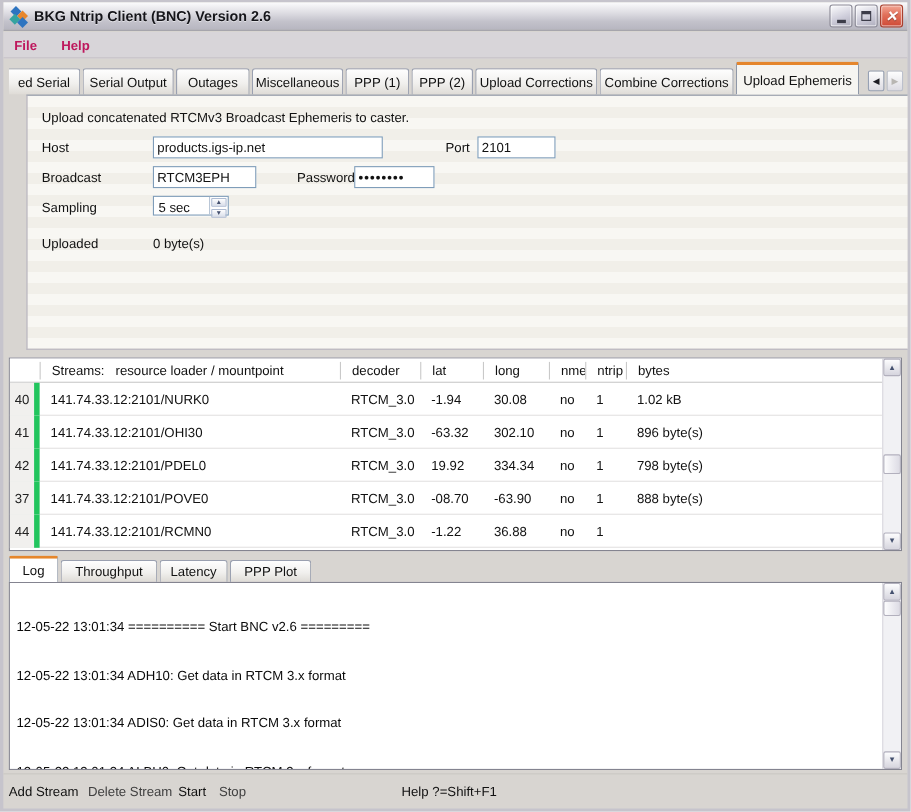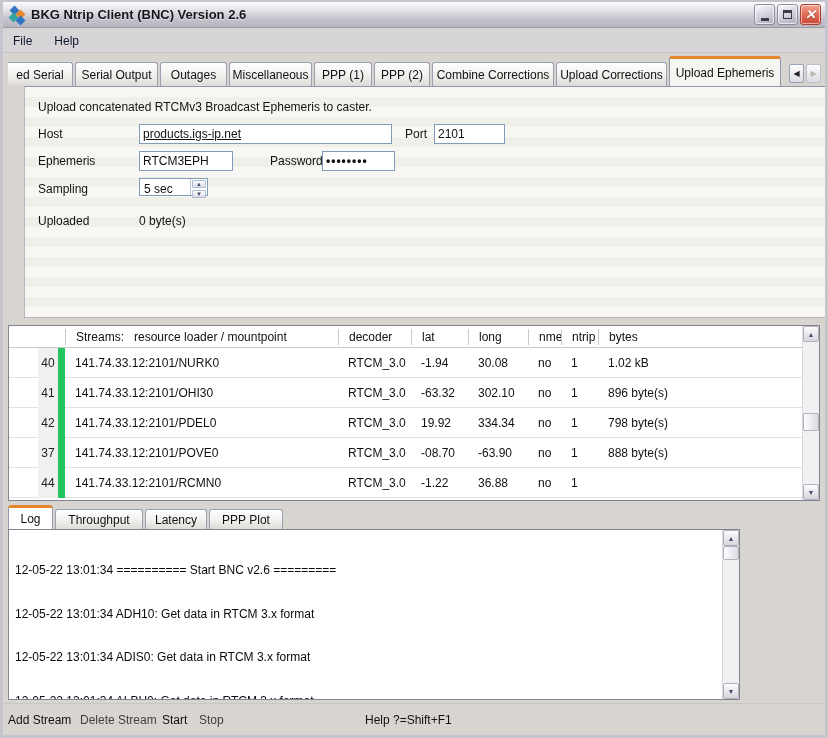--- a/index.html
+++ b/index.html
@@ -26,21 +26,21 @@
     box-shadow: inset 0 0 0 1px rgba(255,255,255,.65); cursor:default; }
   .glyph-min { width:8px; height:3px; background:#3c3c49; align-self:flex-end; margin-bottom:3px; }
   .glyph-max { width:9px; height:9px; border:1px solid #3c3c49; border-top:3px solid #3c3c49; }
   .winbtn.close { background:linear-gradient(180deg,#f3a796,#e1705a 45%,#ce4936);
     border:1px solid #a8402f; box-shadow: inset 0 0 0 1px rgba(255,255,255,.55); }
   .glyph-x { color:#fff; font-weight:bold; font-size:13px; line-height:1; text-shadow:0 1px 1px rgba(0,0,0,.35); }
 
   
   .menubar { position:absolute; left:0; top:27px; width:822px; height:24px; background:#d8d5d9;
     border-bottom:1px solid #c7c4c9; display:flex; align-items:center; padding-left:10px; gap:22px; }
-  .menu-item { color:#0f172a; }
+  .menu-item { color:#be185d;font-weight:bold; }
 
   
   .tabstrip { position:absolute; left:0; top:54px; width:822px; height:30px; }
   .tabs-row { position:absolute; left:5px; bottom:0; display:flex; align-items:flex-end; }
   .tab { height:24px; margin-right:2px; display:flex; align-items:center; justify-content:center;
     background:linear-gradient(180deg,#fefefe,#f1f0ee 55%,#dedbd6);
     border:1px solid #9aa0b0; border-bottom:none; border-radius:3px 3px 0 0; color:#111; cursor:default; white-space:nowrap; }
   .tab.cut { border-top-left-radius:0; border-left:none; }
   .tab.active { height:30px; background:#f6f5f1; border:1px solid #8f98a8; border-bottom:none;
     border-top:3px solid #e5862c; border-radius:3px 3px 0 0; position:relative; z-index:3; }
@@ -62,46 +62,46 @@
   .spin { position:absolute; height:18px; border:1px solid #7f9db9; background:#fff; display:flex; }
   .spin-val { flex:1; padding:3px 0 0 4px; }
   .spin-btns { width:17px; display:flex; flex-direction:column; border-left:1px solid #b9c6d6; }
   .spin-btn { flex:1; display:flex; align-items:center; justify-content:center; font-size:6px; color:#44506e;
     background:linear-gradient(180deg,#fdfdfe,#d9dee9); border:1px solid #aebbd2; margin:1px; border-radius:1px; }
 
   
   .streams-panel { position:absolute; left:5px; top:323px; width:812px; height:176px; background:#fff;
     border:1px solid #848490; }
   .tgrid { position:absolute; left:0; top:0; right:17px; }
-  .hrow, .trow { display:grid; grid-template-columns: 27px 273px 73px 57px 60px 33px 37px 1fr; align-items:center;padding-left:29px; }
+  .hrow, .trow { display:grid; grid-template-columns: 27px 273px 73px 57px 60px 33px 37px 1fr; align-items:center; }
   .hrow { height:22px; border-bottom:1px solid #c9c9c9; background:#fff; }
   .hcell { padding-left:10px; border-left:1px solid #c9c9c9; height:16px; line-height:16px; white-space:pre; overflow:hidden; }
   .hcell.first { border-left:none; }
   .trow { height:30px; border-bottom:1px solid #e3e2e1; }
-  .ncell { background:#f1f0ee; border-right:7px solid #22c55e; height:30px; display:flex; align-items:center; justify-content:center; color:#222; }
+  .ncell { background:#f1f0ee; border-right:5px solid #22c55e; height:30px; display:flex; align-items:center; justify-content:center; color:#222; }
   .c { padding-left:10px; white-space:nowrap; overflow:hidden; }
 
   
   .vscroll { position:absolute; right:0; top:0; bottom:0; width:17px; background:#f1f1f4; border-left:1px solid #d9d8de; }
   .sbtn { position:absolute; left:0; width:16px; height:16px; border:1px solid #b2b0bd; border-radius:2px;
     background:linear-gradient(180deg,#fdfdfe,#d6d5de); display:flex; align-items:center; justify-content:center;
     font-size:7px; color:#44506e; }
   .sbtn.up { top:0; } .sbtn.down { bottom:0; }
   .sthumb { position:absolute; left:0; width:16px; border:1px solid #b2b0bd; border-radius:2px;
     background:linear-gradient(90deg,#fdfdfe,#dcdbe4); }
 
   
   .btabstrip { position:absolute; left:0; top:503px; width:822px; height:24px;padding-left:20px; }
   .btabs-row { position:absolute; left:5px; bottom:0; display:flex; align-items:flex-end; }
   .btab { height:20px; margin-right:2px; display:flex; align-items:center; justify-content:center;
     background:linear-gradient(180deg,#fefefe,#f1f0ee 55%,#dedbd6);
     border:1px solid #9aa0b0; border-bottom:none; border-radius:3px 3px 0 0; white-space:nowrap; }
   .btab.active { height:24px; background:#fff; border:1px solid #8f98a8; border-bottom:none; border-top:3px solid #e5862c; z-index:3; }
 
-  .log-panel { position:absolute; left:5px; top:527px; width:732px; height:171px; background:#fff;
+  .log-panel { position:absolute; left:5px; top:527px; width:812px; height:171px; background:#fff;
     border:1px solid #848490; overflow:hidden; z-index:2; }
   .log-lines { position:absolute; left:6px; top:4px; right:20px; bottom:0; overflow:hidden;
     font-size:12px; line-height:14.5px; white-space:pre; color:#0a0a0a; }
 
   
   .bottom-bar { position:absolute; left:0; top:701px; width:822px; height:32px; border-top:1px solid #cac7c3; }
   .action { position:absolute; top:9px; color:#111; white-space:nowrap; }
   .action.disabled { color:#404040; }
 </style>
 </head>
@@ -137,43 +137,43 @@
     </div>
 
     <div class="tabstrip">
       <div class="tabs-row">
         <div class="tab cut" style="width:65px">ed Serial</div>
         <div class="tab" style="width:83px">Serial Output</div>
         <div class="tab" style="width:67px">Outages</div>
         <div class="tab" style="width:83px">Miscellaneous</div>
         <div class="tab" style="width:58px">PPP (1)</div>
         <div class="tab" style="width:56px">PPP (2)</div>
+        <div class="tab" style="width:111px">Upload Corrections</div>
         <div class="tab" style="width:122px">Combine Corrections</div>
-        <div class="tab" style="width:111px">Upload Corrections</div>
         <div class="tab active" style="width:112px">Upload Ephemeris</div>
       </div>
       <div class="tab-scrollers">
         <span class="scrollbtn">
             <span>◀</span>
           </span>
         <span class="scrollbtn disabled">
             <span>▶</span>
           </span>
       </div>
     </div>
 
     <div class="main-panel">
       <div class="fld-text" style="left:13px; top:13px;">Upload concatenated RTCMv3 Broadcast Ephemeris to caster.</div>
 
       <div class="fld-label" style="left:13px; top:40px;">Host</div>
-      <input class="txt" style="left: 114px; top: 37px; width: 253px; text-decoration: underline;" value="products.igs-ip.net">
+      <input class="txt" style="left: 114px; top: 37px; width: 209px;" value="products.igs-ip.net">
       <div class="fld-label" style="left:380px; top:40px;">Port</div>
       <input class="txt" style="left: 409px; top: 37px; width: 71px;" value="2101">
 
-      <div class="fld-label" style="left:13px; top:67px;">Ephemeris</div>
+      <div class="fld-label" style="left:13px; top:67px;">Broadcast</div>
       <input class="txt" style="left: 114px; top: 64px; width: 94px;" value="RTCM3EPH">
       <div class="fld-label" style="left:245px; top:67px;">Password</div>
       <input class="txt pw" style="left: 297px; top: 64px; width: 73px;" value="••••••••">
 
       <div class="fld-label" style="left:13px; top:95px;">Sampling</div>
       <div class="spin" style="left:114px; top:91px; width:69px;">
         <span class="spin-val">5 sec</span>
         <span class="spin-btns">
           <span class="spin-btn">
               <span>▲</span>

